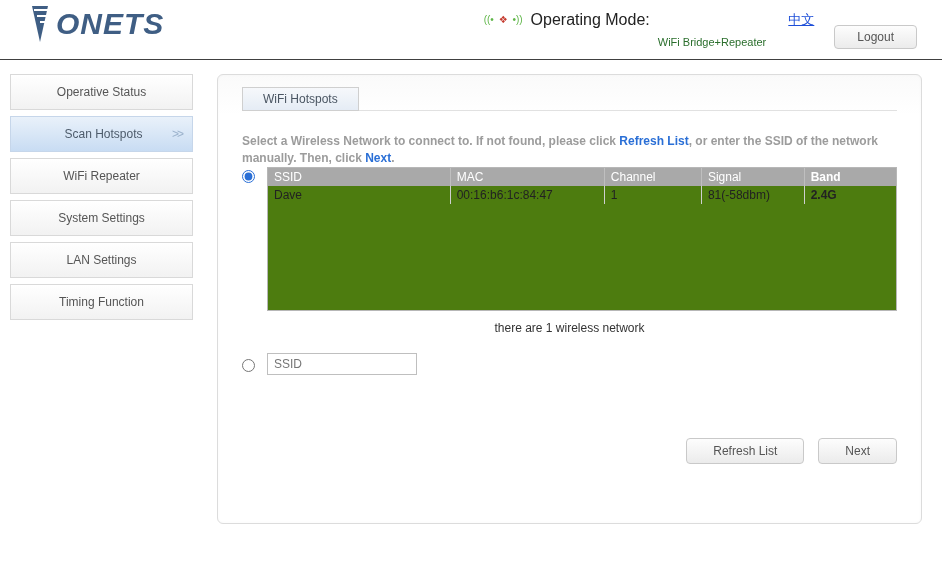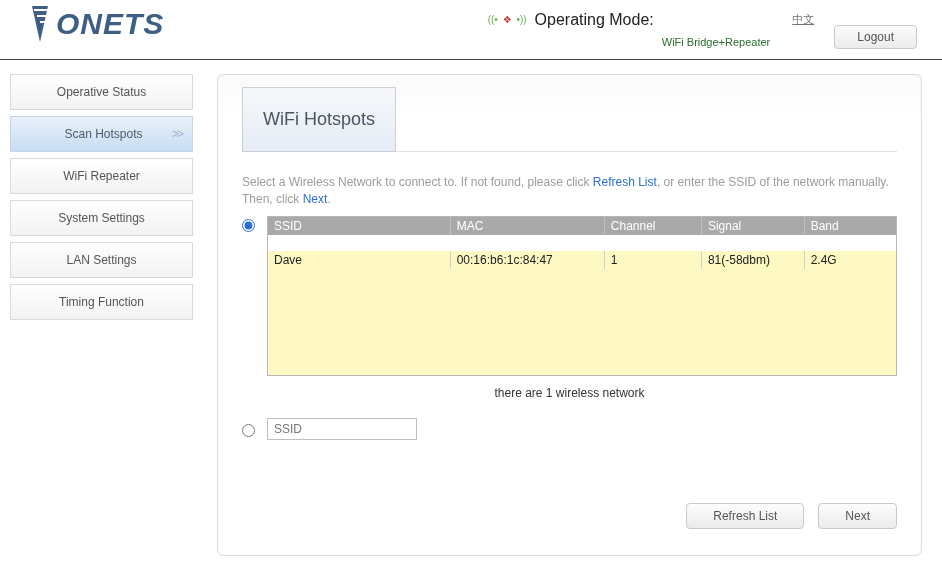--- a/index.html
+++ b/index.html
@@ -31,21 +31,21 @@
     padding-bottom: 4px;
   }
   .signal-icon {
     display: inline-flex;
     align-items: center;
     gap: 2px;
     font-size: 10px;
   }
   .mode-label { font-size: 16px; color: #222; }
   .mode-value { font-size: 11px; color: #2a6e2c; margin-top: 44px; }
-  .lang-link { color: #737373; text-decoration: underline; font-size: 11px; cursor: pointer; }
+  .lang-link { color: #1d4ed8; text-decoration: underline; font-size: 13px; cursor: pointer; }
   .btn {
     background: linear-gradient(#fdfdfd, #ebebeb);
     border: 1px solid #c9c9c9;
     border-radius: 4px;
     padding: 4px 22px;
     font-size: 12px;
     color: #555;
     cursor: pointer;
     margin-top: 35px;
   }
@@ -91,35 +91,35 @@
     border-radius: 6px;
     background: linear-gradient(#fafafa 0, #ffffff 40px);
     padding: 12px 24px 26px 24px;
     min-height: 450px;
     box-shadow: inset 0 0 3px rgba(0,0,0,.03);
   }
   .tab {
     display: inline-block;
     border: 1px solid #cfcfcf;
     background: linear-gradient(#f6f8fb, #e5ecf5);
-    padding: 21px 20px;
-    font-size: 18px;
+    padding: 4px 20px;
+    font-size: 12px;
     color: #4a5562;
   }
   .hr {
     border: none;
     border-bottom: 1px solid #e1e1e1;
     margin-top: -1px;
     margin-bottom: 22px;
   }
   .instruction {
     color: #9c9c9c;
-    font-weight: normal;
-    font-size: 12px;
-    margin-bottom: 8px;
+    font-weight: bold;
+    font-size: 12px;
+    margin-bottom: 0;
     line-height: 1.4;
   }
   .instruction .hl { color: #2a6fd6; }
   .scan-row {
     display: flex;
     align-items: flex-start;
     gap: 12px;
     margin-bottom: 6px;
   }
   .radio {
@@ -141,27 +141,26 @@
     color: #fff;
   }
   .grid-head > div, .grid-row > div {
     border-right: 1px solid #cfcfcf;
     padding: 2px 6px;
     font-size: 12px;
     overflow: hidden;
     white-space: nowrap;
   }
   .grid-head > div { color: #ffffff; background: #a9a9a9; border-right-color:#bfbfbf; }
-  .grid-head > div:last-child, .grid-row > div:last-child { border-right: none; }
+  .grid-head > div:last-child, .grid-row > div:last-child { border-right: none; font-weight: bold; }
   .grid-row > div { color: #222; }
   .grid-body {
     height: 124px;
-    background: #fef9c3;
+    background: #4d7c0f;
     overflow: hidden;
-    margin-top: 16px;
   }
   .count {
     text-align: center;
     color: #333;
     font-size: 12px;
     margin: 10px 0 18px 0;
   }
   .manual-row {
     display: flex;
     align-items: center;

